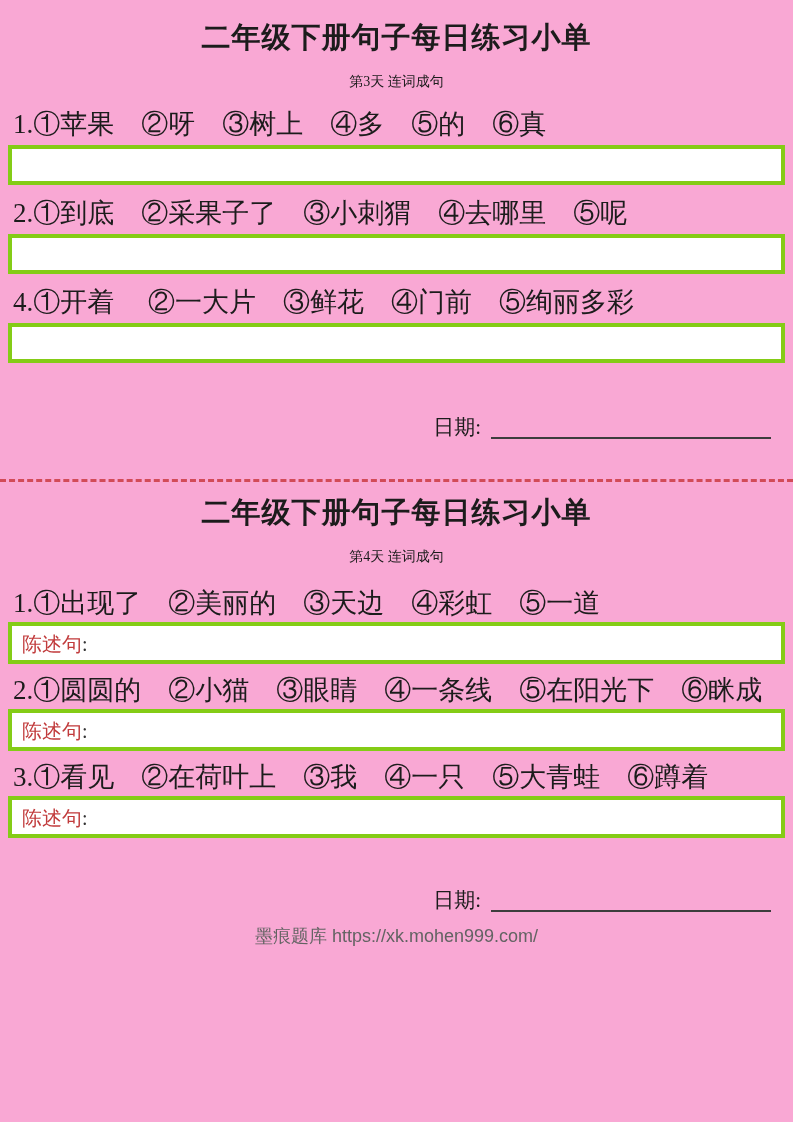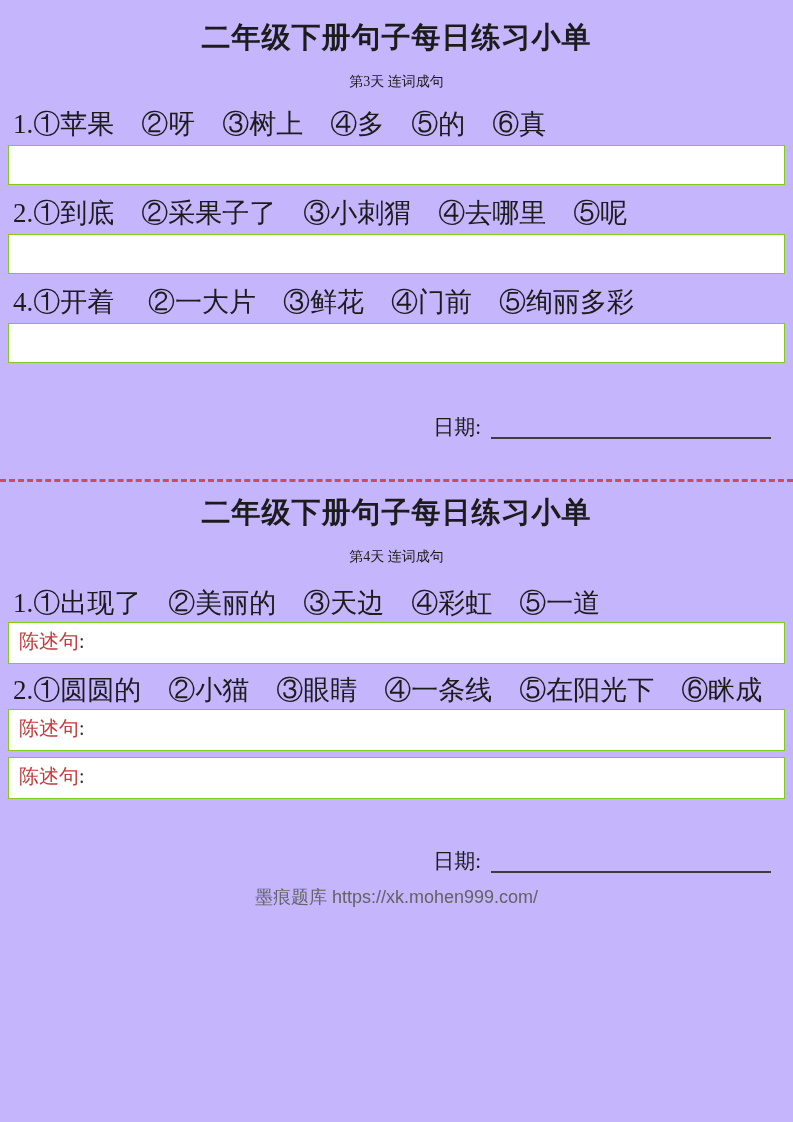--- a/index.html
+++ b/index.html
@@ -2,21 +2,21 @@
 <html><head>
 <meta charset="utf-8">
 <style>
   * { margin: 0; padding: 0; box-sizing: border-box; }
   html, body { background: #e8e8e8; }
   .page {
     position: relative;
     width: 793px;
     height: 1122px;
     margin: 0 auto;
-    background: #c4b5fd;
+    background: #f9a8d4;
     font-family: "Liberation Serif", "DejaVu Serif", serif;
     color: #1c1c1c;
     overflow: hidden;
   }
   .sec { padding: 0 8px; }
   .sec-title {
     font-size: 29px;
     font-weight: bold;
     text-align: center;
     margin-top: 18px;
@@ -33,21 +33,21 @@
     margin: 15px 0 0 5px;
     line-height: 26px;
     white-space: nowrap;
   }
   .sec1 .q-first .q-text { margin-top: 20px; }
   .sec2 .q-text { margin-top: 13px; }
   .sec2 .q-first .q-text { margin-top: 24px; }
   .ans-box {
     margin-top: 8px;
     height: 40px;
-    border: 1px solid #84cc16;
+    border: 4px solid #84cc16;
     background: #ffffff;
   }
   .sec2 .ans-box {
     margin-top: 6px;
     height: 42px;
     padding: 5px 10px;
   }
   .ans-label {
     font-size: 20px;
     color: #c13b3c;
@@ -124,20 +124,21 @@
 
     <div class="q q-first">
       <div class="q-text">1.①出现了　②美丽的　③天边　④彩虹　⑤一道</div>
       <div class="ans-box"><span class="ans-label">陈述句</span><span class="ans-colon">:</span></div>
     </div>
     <div class="q">
       <div class="q-text">2.①圆圆的　②小猫　③眼睛　④一条线　⑤在阳光下　⑥眯成</div>
       <div class="ans-box"><span class="ans-label">陈述句</span><span class="ans-colon">:</span></div>
     </div>
     <div class="q">
+      <div class="q-text">3.①看见　②在荷叶上　③我　④一只　⑤大青蛙　⑥蹲着</div>
       <div class="ans-box"><span class="ans-label">陈述句</span><span class="ans-colon">:</span></div>
     </div>
 
     <div class="date-row">
       <span class="date-label">日期:</span>
       <span class="date-line"></span>
     </div>
 
     <div class="footer">墨痕题库 https://xk.mohen999.com/</div>
   </div>

